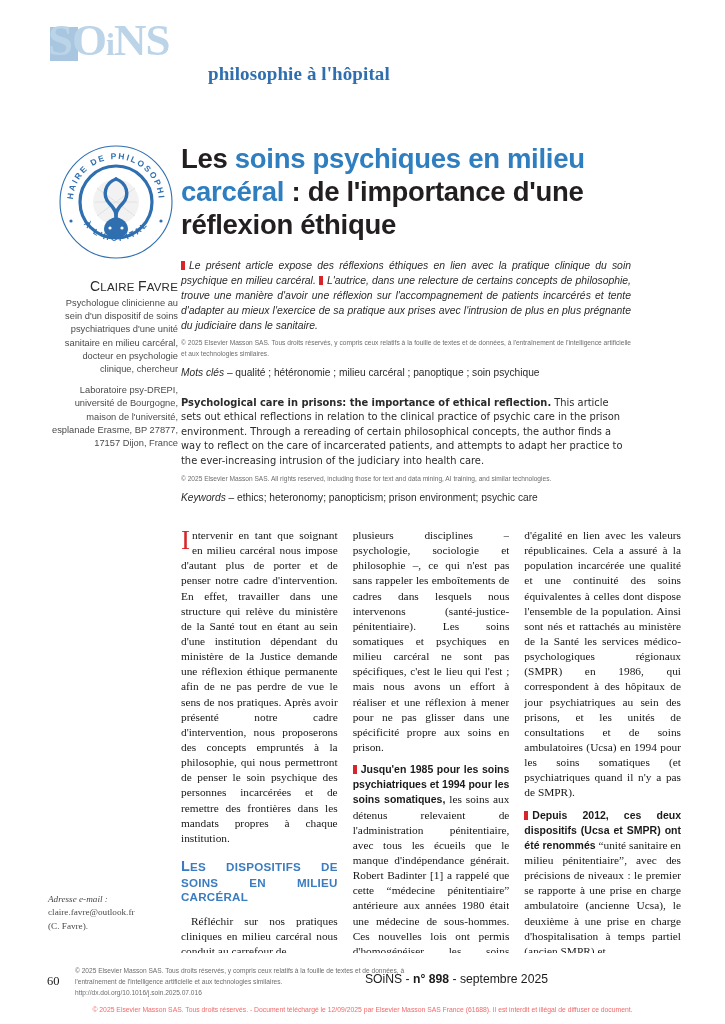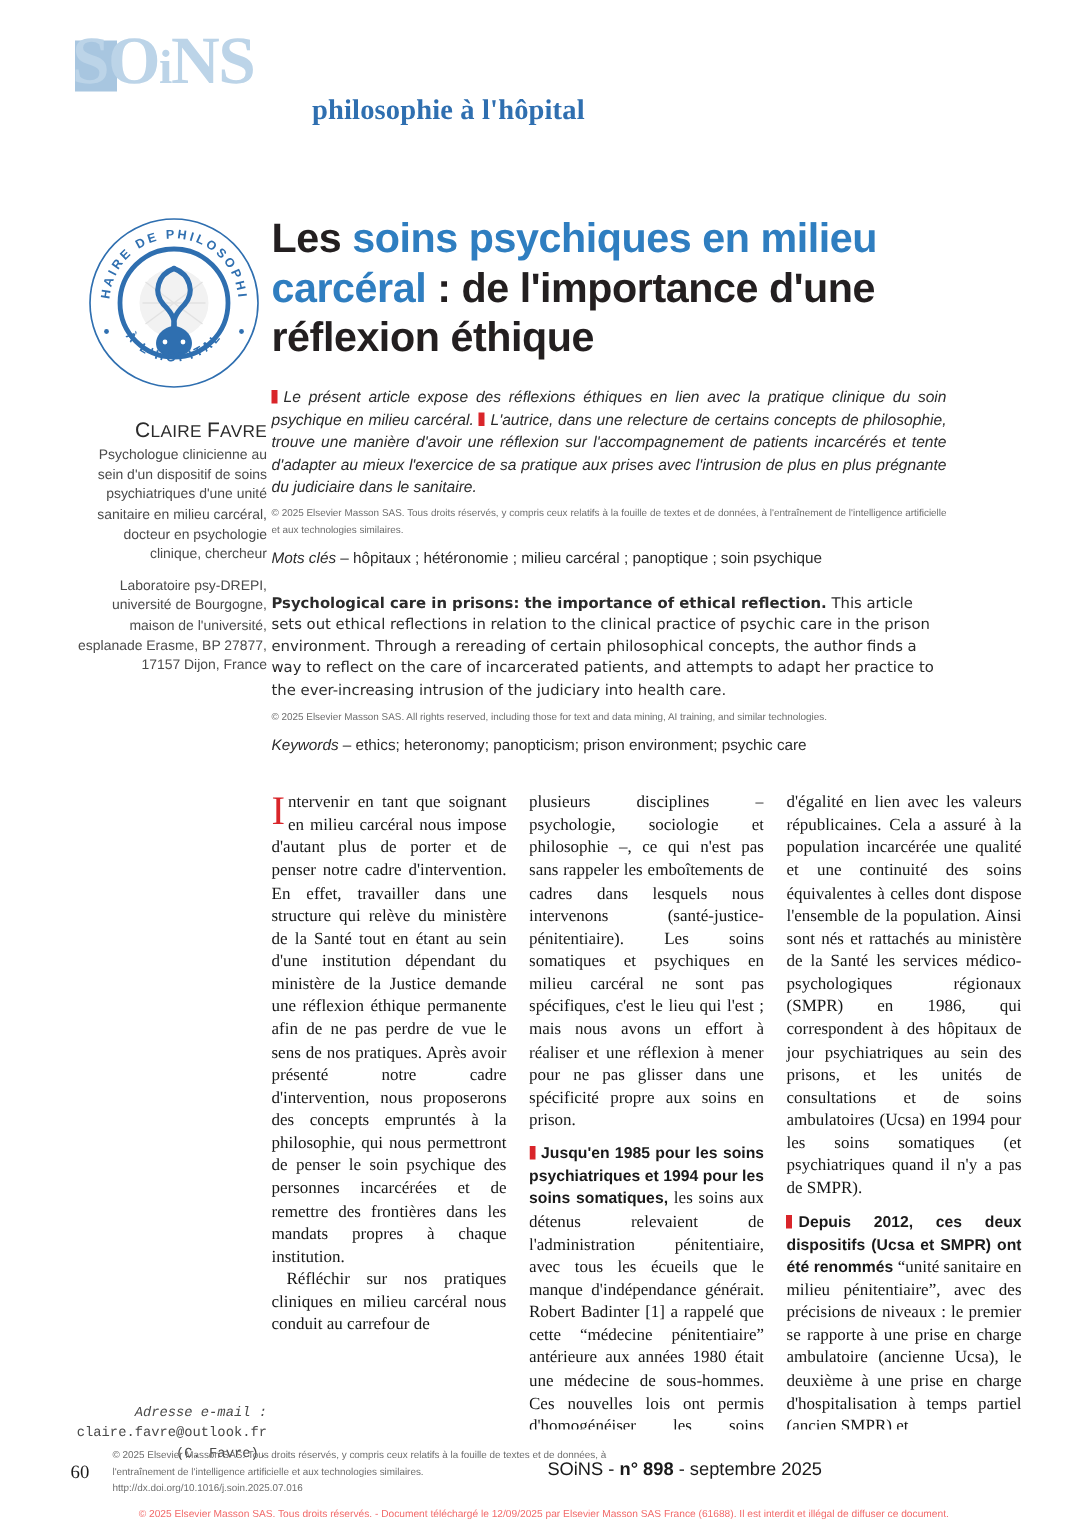--- a/index.html
+++ b/index.html
@@ -120,24 +120,23 @@
     line-height: 1.42;
     margin-bottom: 8px;
   }
   .author-lab {
     font-size: 9.3px;
     line-height: 1.42;
   }
   .email-block {
     position: absolute;
     left: 48px;
-    top: 935px;
+    top: 893px;
     width: 130px;
-    text-align: right;
-    font-family: Liberation Mono, monospace;
+    font-family: Liberation Serif, serif;
     font-size: 9.2px;
     line-height: 1.45;
     color: #4a4a4a;
   }
   .email-block .lbl {
     font-style: italic;
   }
 
   
   .abstracts {
@@ -345,30 +344,31 @@
 
 <div class="email-block">
   <div class="lbl">Adresse e-mail :</div>
   <div>claire.favre@outlook.fr</div>
   <div>(C. Favre).</div>
 </div>
 
 <div class="abstracts">
   <div class="abs-fr"><span class="sq"></span><span>Le présent article expose des réflexions éthiques en lien avec la pratique clinique du soin psychique en milieu carcéral.</span> <span class="sq"></span><span>L'autrice, dans une relecture de certains concepts de philosophie, trouve une manière d'avoir une réflexion sur l'accompagnement de patients incarcérés et tente d'adapter au mieux l'exercice de sa pratique aux prises avec l'intrusion de plus en plus prégnante du judiciaire dans le sanitaire.</span></div>
   <div class="copyline">© 2025 Elsevier Masson SAS. Tous droits réservés, y compris ceux relatifs à la fouille de textes et de données, à l'entraînement de l'intelligence artificielle et aux technologies similaires.</div>
-  <div class="kw"><i>Mots clés</i> <span>– hôpitaux ; hétéronomie ; milieu carcéral ; panoptique ; soin psychique</span></div>
+  <div class="kw"><i>Mots clés</i> <span>– qualité ; hétéronomie ; milieu carcéral ; panoptique ; soin psychique</span></div>
 
   <div class="abs-en"><b>Psychological care in prisons: the importance of ethical reflection.</b><span> This article sets out ethical reflections in relation to the clinical practice of psychic care in the prison environment. Through a rereading of certain philosophical concepts, the author finds a way to reflect on the care of incarcerated patients, and attempts to adapt her practice to the ever-increasing intrusion of the judiciary into health care.</span></div>
   <div class="copyline">© 2025 Elsevier Masson SAS. All rights reserved, including those for text and data mining, AI training, and similar technologies.</div>
   <div class="kw"><i>Keywords</i> <span>– ethics; heteronomy; panopticism; prison environment; psychic care</span></div>
 </div>
 
 <div class="body-cols">
   <div class="col">
     <p><span class="dropcap">I</span><span>ntervenir en tant que soignant en milieu carcéral nous impose d'autant plus de porter et de penser notre cadre d'intervention. En effet, travailler dans une structure qui relève du ministère de la Santé tout en étant au sein d'une institution dépendant du ministère de la Justice demande une réflexion éthique permanente afin de ne pas perdre de vue le sens de nos pratiques. Après avoir présenté notre cadre d'intervention, nous proposerons des concepts empruntés à la philosophie, qui nous permettront de penser le soin psychique des personnes incarcérées et de remettre des frontières dans les mandats propres à chaque institution.</span></p>
+    <div class="sect-head"><span class="bigcap">L</span><span>es dispositifs de soins en milieu carcéral</span></div>
     <p class="indent">Réfléchir sur nos pratiques cliniques en milieu carcéral nous conduit au carrefour de</p>
   </div>
 
   <div class="col">
     <p>plusieurs disciplines – psychologie, sociologie et philosophie –, ce qui n'est pas sans rappeler les emboîtements de cadres dans lesquels nous intervenons (santé-justice-pénitentiaire). Les soins somatiques et psychiques en milieu carcéral ne sont pas spécifiques, c'est le lieu qui l'est ; mais nous avons un effort à réaliser et une réflexion à mener pour ne pas glisser dans une spécificité propre aux soins en prison.</p>
     <div class="para-gap"></div>
     <p><span class="sq"></span><span class="lead">Jusqu'en 1985 pour les soins psychiatriques et 1994 pour les soins somatiques,</span><span> les soins aux détenus relevaient de l'administration pénitentiaire, avec tous les écueils que le manque d'indépendance générait. Robert Badinter [1] a rappelé que cette “médecine pénitentiaire” antérieure aux années 1980 était une médecine de sous-hommes. Ces nouvelles lois ont permis d'homogénéiser les soins dispensés sur le territoire et de répondre au principe</span></p>
   </div>
 
   <div class="col">

